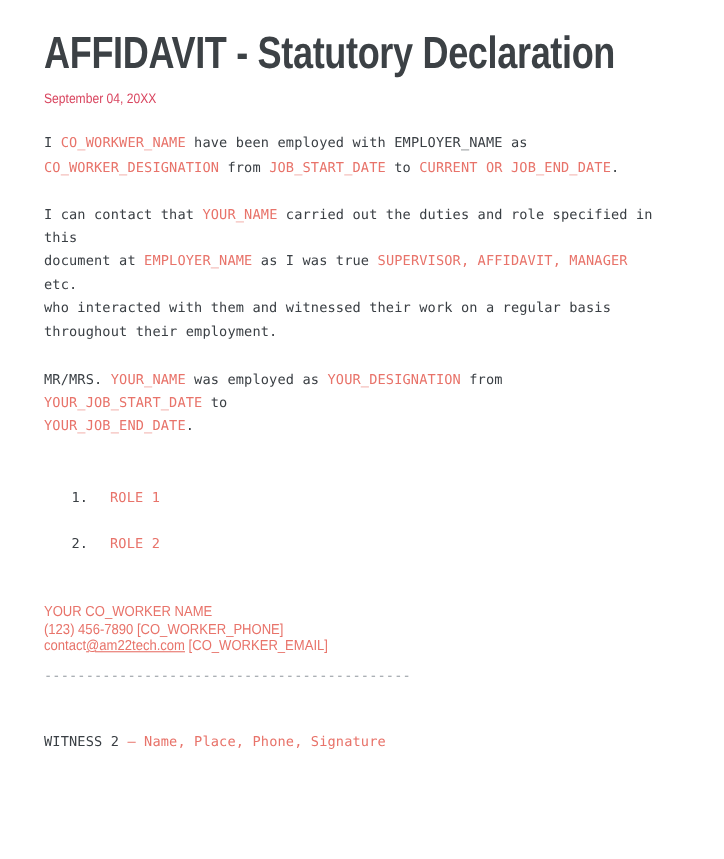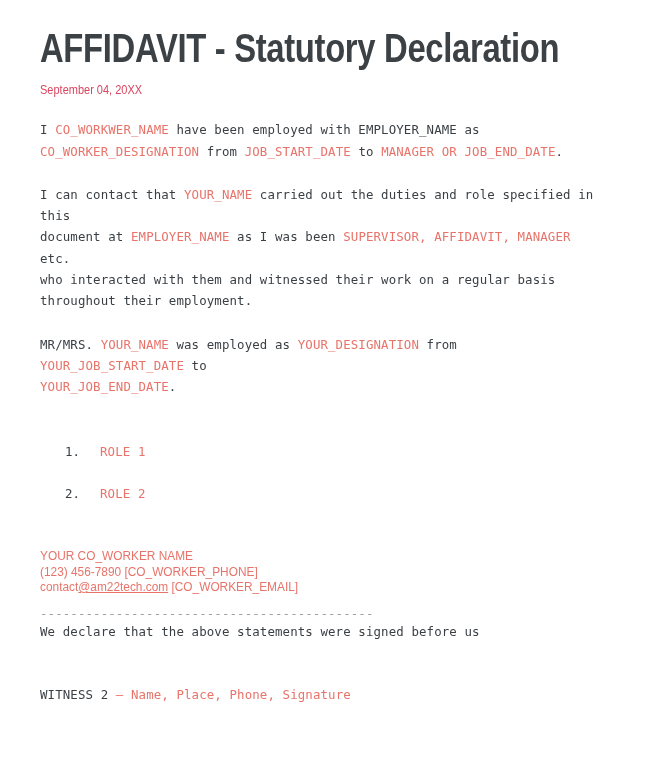--- a/index.html
+++ b/index.html
@@ -115,26 +115,26 @@
 
 <div class="page">
 
   <h1 class="doc-title">AFFIDAVIT - Statutory Declaration</h1>
 
   <div class="doc-date">September 04, 20XX</div>
 
   <div class="gap-lg"></div>
 
   <p class="para"><span>I </span><span class="ph">CO_WORKWER_NAME</span><span> have been employed with EMPLOYER_NAME as
-</span><span class="ph">CO_WORKER_DESIGNATION</span><span> from </span><span class="ph">JOB_START_DATE</span><span> to </span><span class="ph">MANAGER OR JOB_END_DATE</span><span>.</span></p>
+</span><span class="ph">CO_WORKER_DESIGNATION</span><span> from </span><span class="ph">JOB_START_DATE</span><span> to </span><span class="ph">CURRENT OR JOB_END_DATE</span><span>.</span></p>
 
   <div class="gap-lg"></div>
 
   <p class="para"><span>I can contact that </span><span class="ph">YOUR_NAME</span><span> carried out the duties and role specified in this
-document at </span><span class="ph">EMPLOYER_NAME</span><span> as I was been </span><span class="ph">SUPERVISOR, AFFIDAVIT, MANAGER</span><span> etc.
+document at </span><span class="ph">EMPLOYER_NAME</span><span> as I was true </span><span class="ph">SUPERVISOR, AFFIDAVIT, MANAGER</span><span> etc.
 who interacted with them and witnessed their work on a regular basis
 throughout their employment.</span></p>
 
   <div class="gap-lg"></div>
 
   <p class="para"><span>MR/MRS. </span><span class="ph">YOUR_NAME</span><span> was employed as </span><span class="ph">YOUR_DESIGNATION</span><span> from </span><span class="ph">YOUR_JOB_START_DATE</span><span> to
 </span><span class="ph">YOUR_JOB_END_DATE</span><span>.</span></p>
 
   <div class="gap-lg"></div>
 
@@ -154,21 +154,20 @@
   <div class="contact">
     <div>YOUR CO_WORKER NAME</div>
     <div>(123) 456-7890 [CO_WORKER_PHONE]</div>
     <div><span>contact</span><span class="mail-link">@am22tech.com</span><span> [CO_WORKER_EMAIL]</span></div>
   </div>
 
   <div class="gap-sm"></div>
 
   <p class="divider">--------------------------------------------</p>
 
-  <p class="para">We declare that the above statements were signed before us</p>
 
   <div class="gap-md"></div>
 
 
   <div class="gap-md"></div>
 
   <p class="para"><span>WITNESS 2 </span><span class="ph">– </span><span class="ph">Name, Place, Phone, Signature</span></p>
 
 </div>
 

